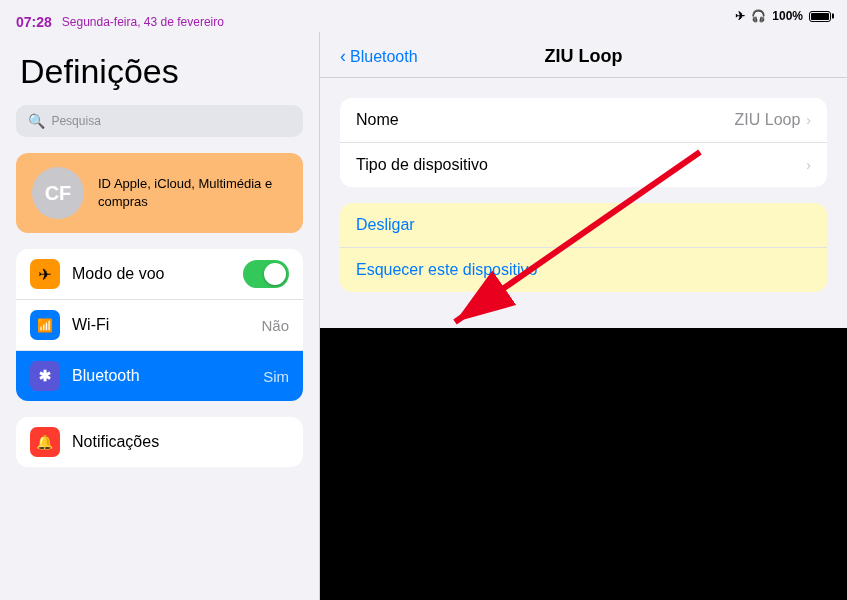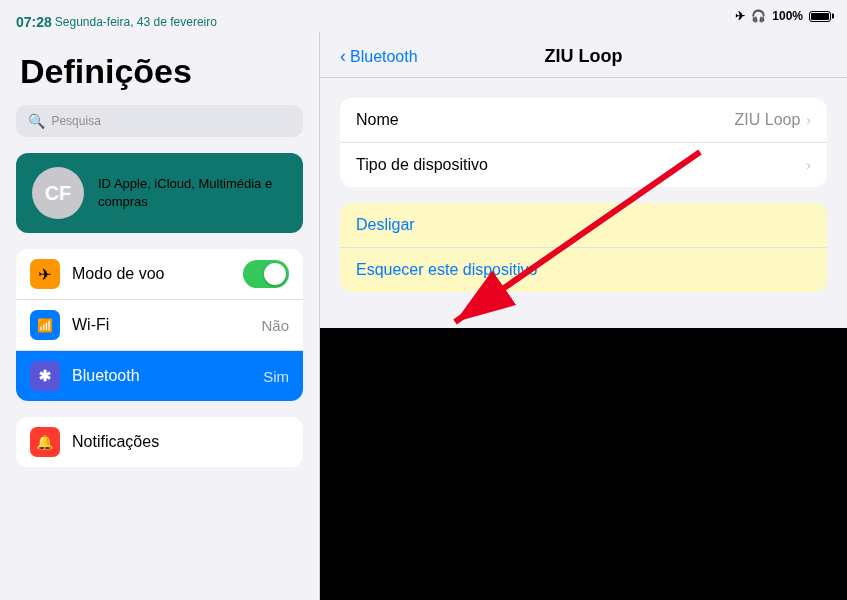--- a/index.html
+++ b/index.html
@@ -20,24 +20,24 @@
       display: flex;
       align-items: center;
       justify-content: space-between;
       padding: 4px 16px;
       height: 32px;
       flex-shrink: 0;
     }
     .status-left {
       display: flex;
       align-items: center;
-      gap: 3px;
+      gap: 10px;
       font-size: 13px;
       font-weight: 600;
-      color: #0f766e;
+      color: #a21caf;
       margin-top: 11px;
     }
     .status-time { font-weight: 700; font-size: 14px; }
     .status-date { font-size: 12px; font-weight: 500; }
     .status-right {
       display: flex;
       align-items: center;
       gap: 6px;
       font-size: 12px;
       font-weight: 600;
@@ -87,21 +87,21 @@
       width: 320px;
       background: #f2f2f7;
       flex-shrink: 0;
       padding: 20px 16px 0 16px;
       overflow: hidden;
       border-right: 1px solid #d1d1d6;
     }
 
     .settings-title {
       font-size: 34px;
-      font-weight: 700;
+      font-weight: 400;
       color: #000;
       margin-bottom: 14px;
       padding-left: 4px;
     }
 
     .search-bar {
       background: #e4e4eb;
       border-radius: 10px;
       padding: 8px 12px;
       display: flex;
@@ -113,21 +113,21 @@
       color: #8e8e93;
       font-size: 14px;
     }
     .search-placeholder {
       color: #8e8e93;
       font-size: 12px;
     }
 
     
     .profile-card {
-      background: #0f766e;
+      background: #fdba74;
       border-radius: 12px;
       padding: 14px 16px;
       display: flex;
       align-items: center;
       gap: 14px;
       margin-bottom: 16px;
     }
     .avatar {
       width: 52px;
       height: 52px;

